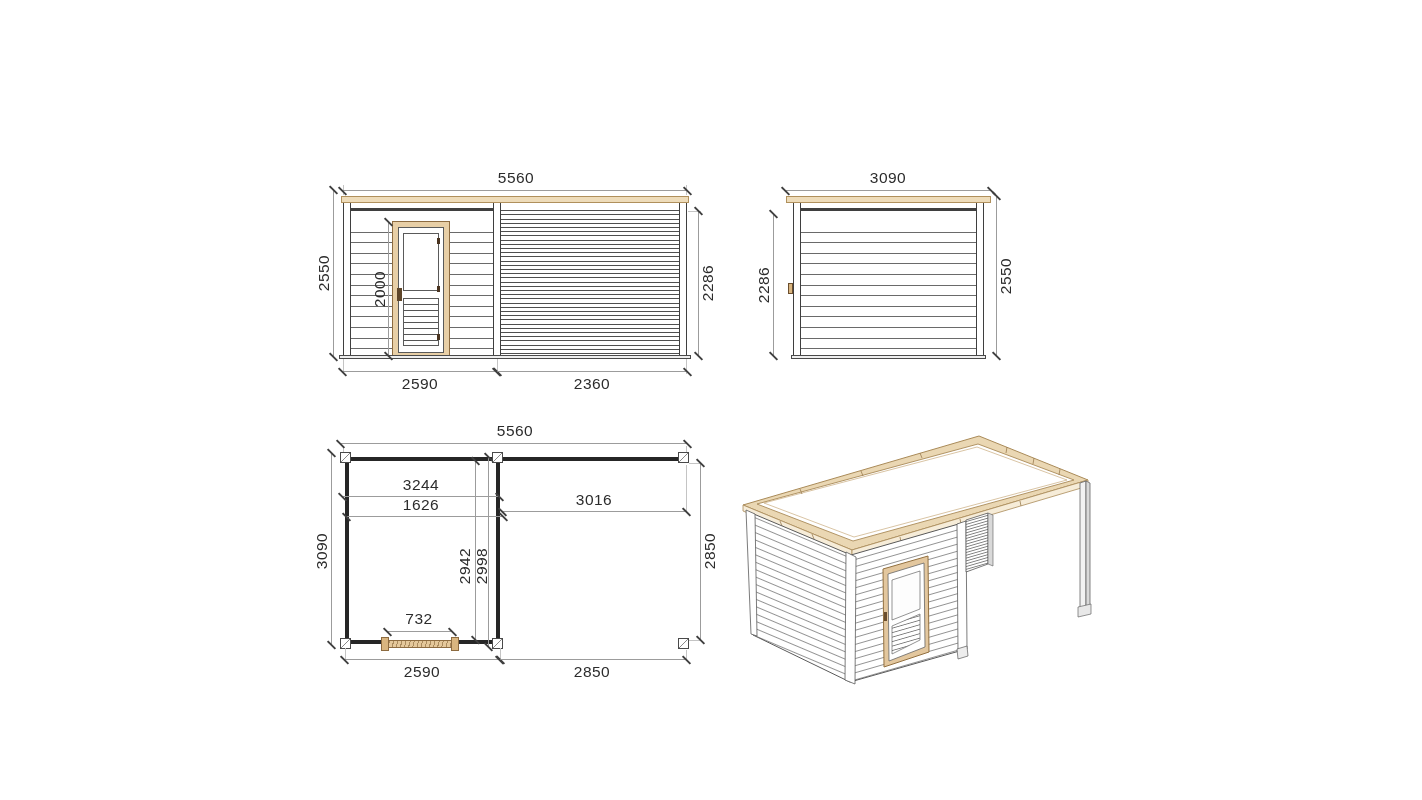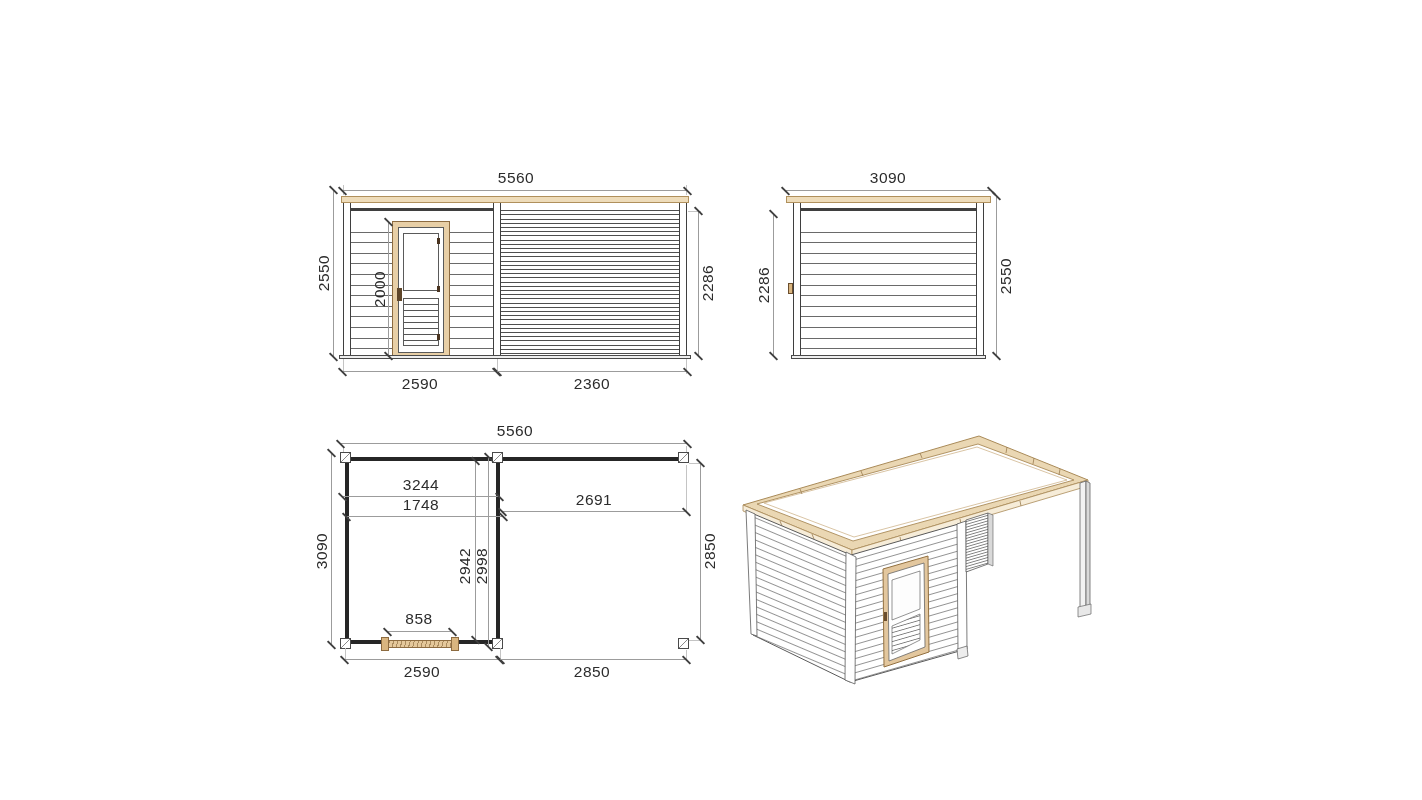--- a/index.html
+++ b/index.html
@@ -137,33 +137,33 @@
     <div class="post" style="left:492px;top:638px;"></div>
     <div class="post" style="left:678px;top:638px;"></div>
 
     <div class="plan-jamb" style="left:381px;top:637px;"></div>
     <div class="plan-jamb" style="left:451px;top:637px;"></div>
     <div class="plan-door"></div>
 
     <div class="dimh" style="left:343px;top:496px;width:156px;"></div>
     <div class="dlab" style="left:421px;top:485px;">3244</div>
     <div class="dimh" style="left:347px;top:516px;width:156px;"></div>
-    <div class="dlab" style="left:421px;top:505px;">1748</div>
+    <div class="dlab" style="left:421px;top:505px;">1626</div>
 
     <div class="ext" style="left:686px;top:465px;width:1px;height:46px;"></div>
     <div class="dimh" style="left:503px;top:511px;width:183px;"></div>
-    <div class="dlab" style="left:594px;top:500px;">2691</div>
+    <div class="dlab" style="left:594px;top:500px;">3016</div>
 
     <div class="dimv" style="left:475px;top:461px;height:179px;"></div>
     <div class="dlab rot" style="left:465px;top:566px;">2942</div>
     <div class="dimv" style="left:488px;top:457px;height:190px;"></div>
     <div class="dlab rot" style="left:482px;top:566px;">2998</div>
 
     <div class="dimh" style="left:388px;top:631px;width:64px;"></div>
-    <div class="dlab" style="left:419px;top:619px;">858</div>
+    <div class="dlab" style="left:419px;top:619px;">732</div>
 
     <div class="dimv" style="left:331px;top:453px;height:192px;"></div>
     <div class="dlab rot" style="left:322px;top:551px;">3090</div>
 
     <div class="ext" style="left:689px;top:463px;width:12px;height:1px;"></div>
     <div class="ext" style="left:689px;top:640px;width:12px;height:1px;"></div>
     <div class="dimv" style="left:700px;top:463px;height:177px;"></div>
     <div class="dlab rot" style="left:710px;top:551px;">2850</div>
 
     <div class="ext" style="left:345px;top:648px;width:1px;height:13px;"></div>

